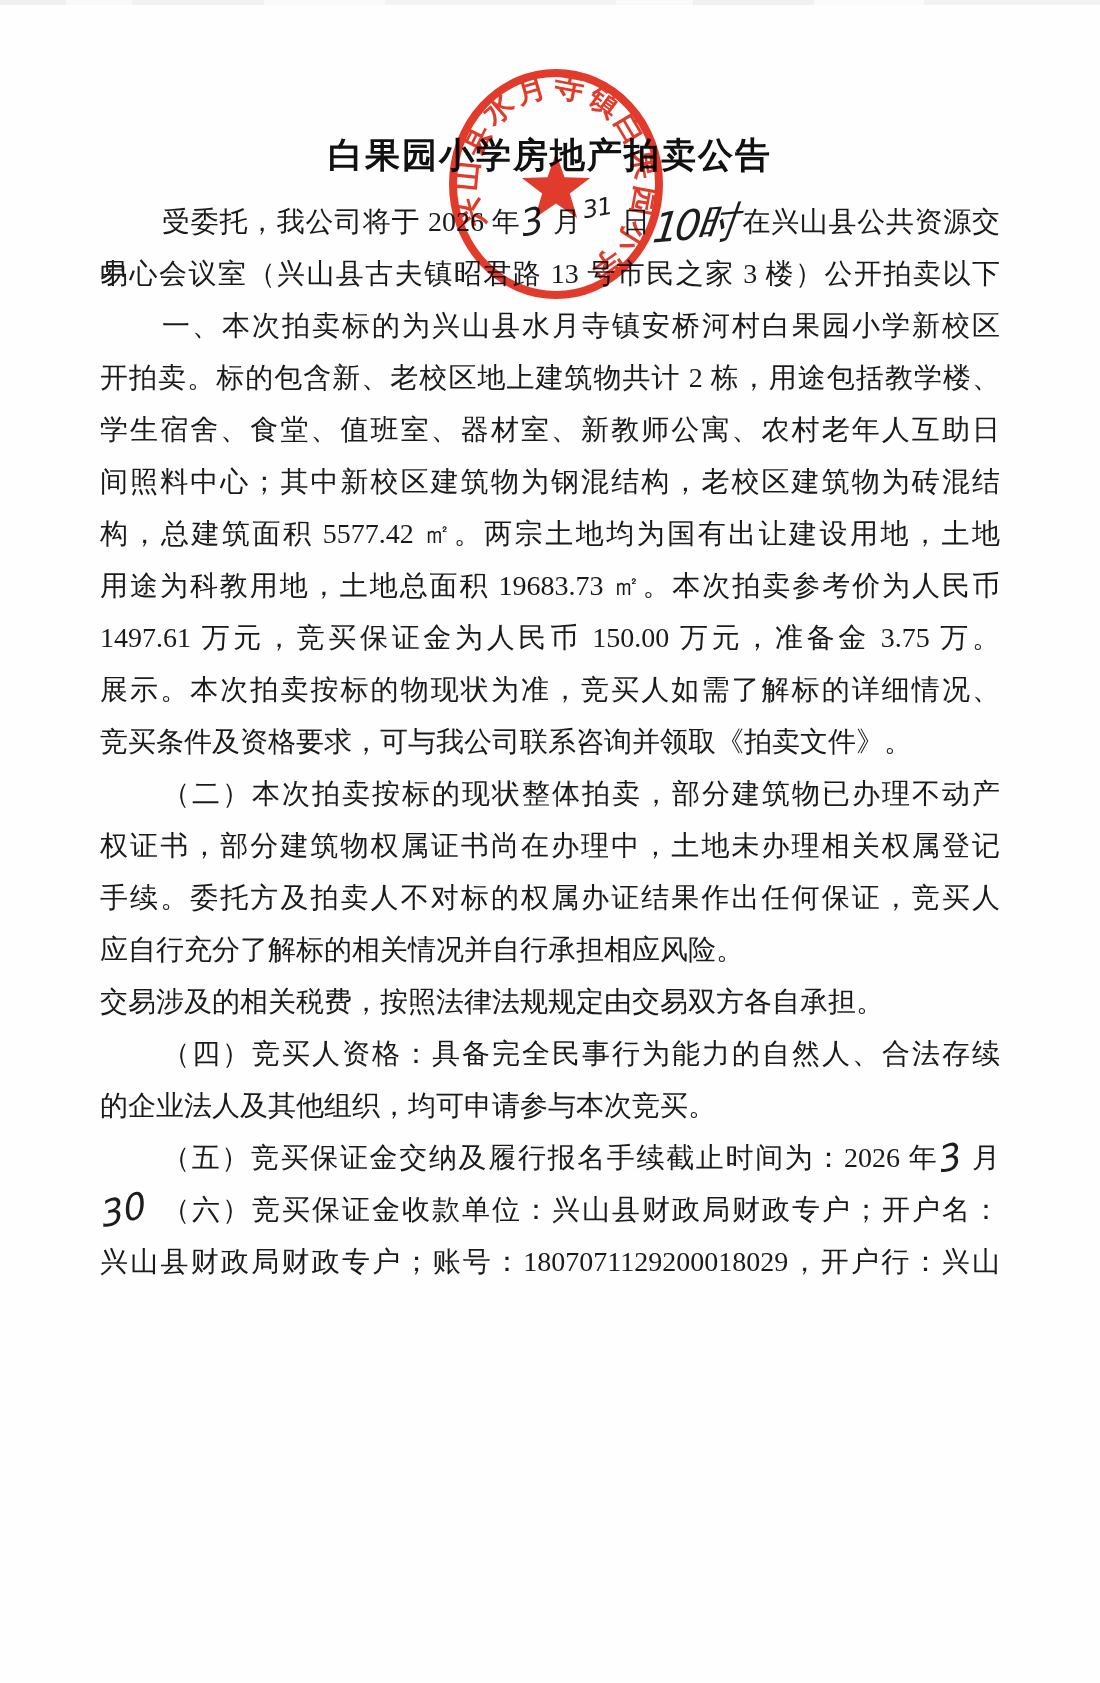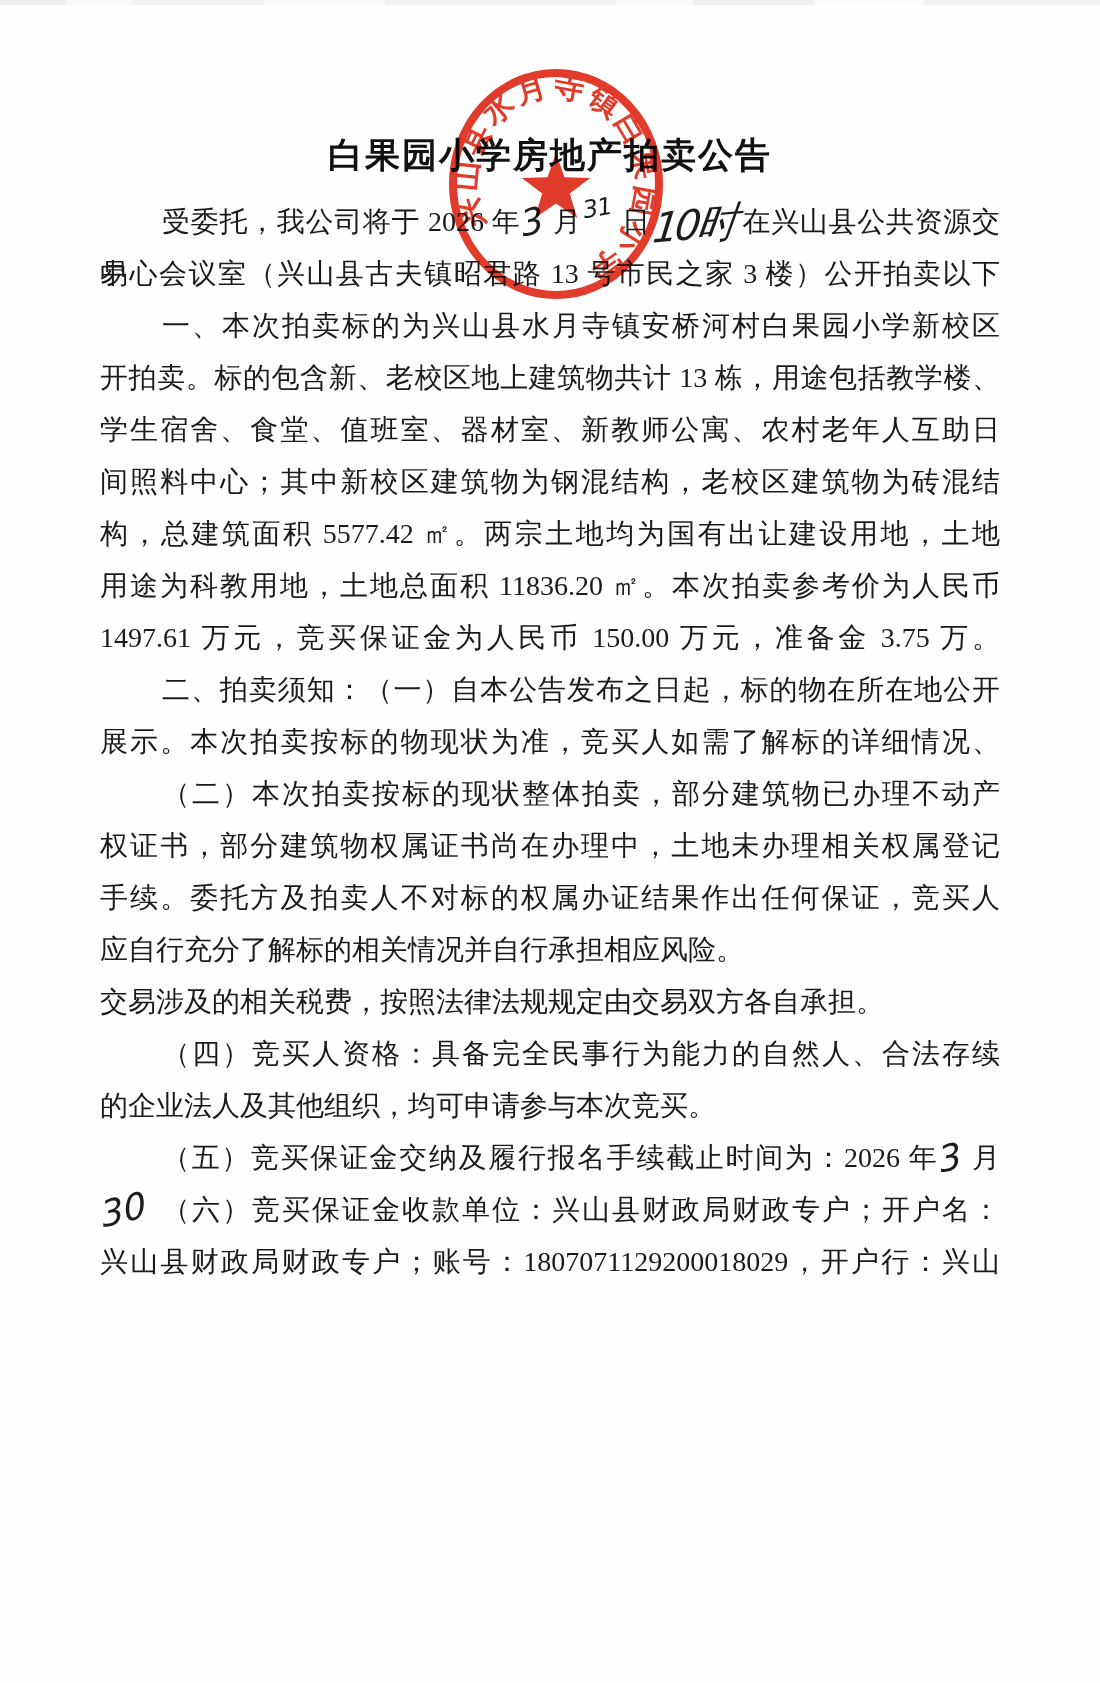--- a/index.html
+++ b/index.html
@@ -50,28 +50,28 @@
 
 <div class="page">
   <div class="top-edge"></div>
 
   <h1 class="doc-title">白果园小学房地产拍卖公告</h1>
 
   <div class="doc-body">
       <div class="line indent flush">受委托，我公司将于 2026 年<span class="hw hw-num">3</span> 月<span class="hw hw-sup">31</span> 日<span class="hw hw-time">10时</span>在兴山县公共资源交易</div>
       <div class="line flush">中心会议室（兴山县古夫镇昭君路 13 号市民之家 3 楼）公开拍卖以下</div>
       <div class="line indent flush">一、本次拍卖标的为兴山县水月寺镇安桥河村白果园小学新校区</div>
-      <div class="line flush">开拍卖。标的包含新、老校区地上建筑物共计 13 栋，用途包括教学楼、</div>
+      <div class="line flush">开拍卖。标的包含新、老校区地上建筑物共计 2 栋，用途包括教学楼、</div>
       <div class="line flush">学生宿舍、食堂、值班室、器材室、新教师公寓、农村老年人互助日</div>
       <div class="line flush">间照料中心；其中新校区建筑物为钢混结构，老校区建筑物为砖混结</div>
       <div class="line flush">构，总建筑面积 5577.42 ㎡。两宗土地均为国有出让建设用地，土地</div>
-      <div class="line flush">用途为科教用地，土地总面积 11836.20 ㎡。本次拍卖参考价为人民币</div>
+      <div class="line flush">用途为科教用地，土地总面积 19683.73 ㎡。本次拍卖参考价为人民币</div>
       <div class="line flush">1497.61 万元，竞买保证金为人民币 150.00 万元，准备金 3.75 万。</div>
-      <div class="line indent flush">二、拍卖须知：（一）自本公告发布之日起，标的物在所在地公开</div>
       <div class="line flush">展示。本次拍卖按标的物现状为准，竞买人如需了解标的详细情况、</div>
+      <div class="line">竞买条件及资格要求，可与我公司联系咨询并领取《拍卖文件》。</div>
       <div class="line indent flush">（二）本次拍卖按标的现状整体拍卖，部分建筑物已办理不动产</div>
       <div class="line flush">权证书，部分建筑物权属证书尚在办理中，土地未办理相关权属登记</div>
       <div class="line flush">手续。委托方及拍卖人不对标的权属办证结果作出任何保证，竞买人</div>
       <div class="line">应自行充分了解标的相关情况并自行承担相应风险。</div>
       <div class="line">交易涉及的相关税费，按照法律法规规定由交易双方各自承担。</div>
       <div class="line indent flush">（四）竞买人资格：具备完全民事行为能力的自然人、合法存续</div>
       <div class="line">的企业法人及其他组织，均可申请参与本次竞买。</div>
       <div class="line indent flush">（五）竞买保证金交纳及履行报名手续截止时间为：2026 年<span class="hw hw-num">3</span> 月<span class="hw hw-num">30</span></div>
       <div class="line indent flush">（六）竞买保证金收款单位：兴山县财政局财政专户；开户名：</div>
       <div class="line flush">兴山县财政局财政专户；账号：1807071129200018029，开户行：兴山</div>

